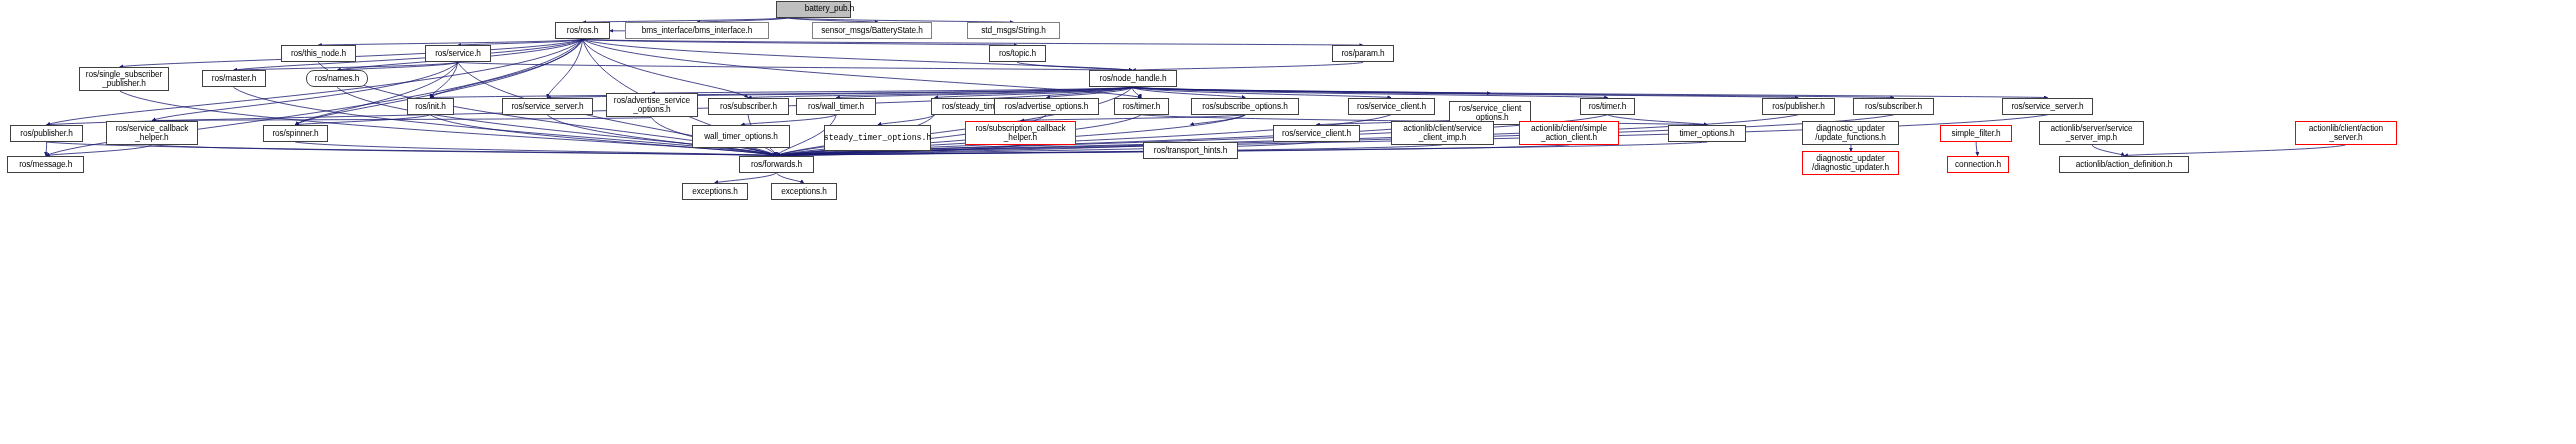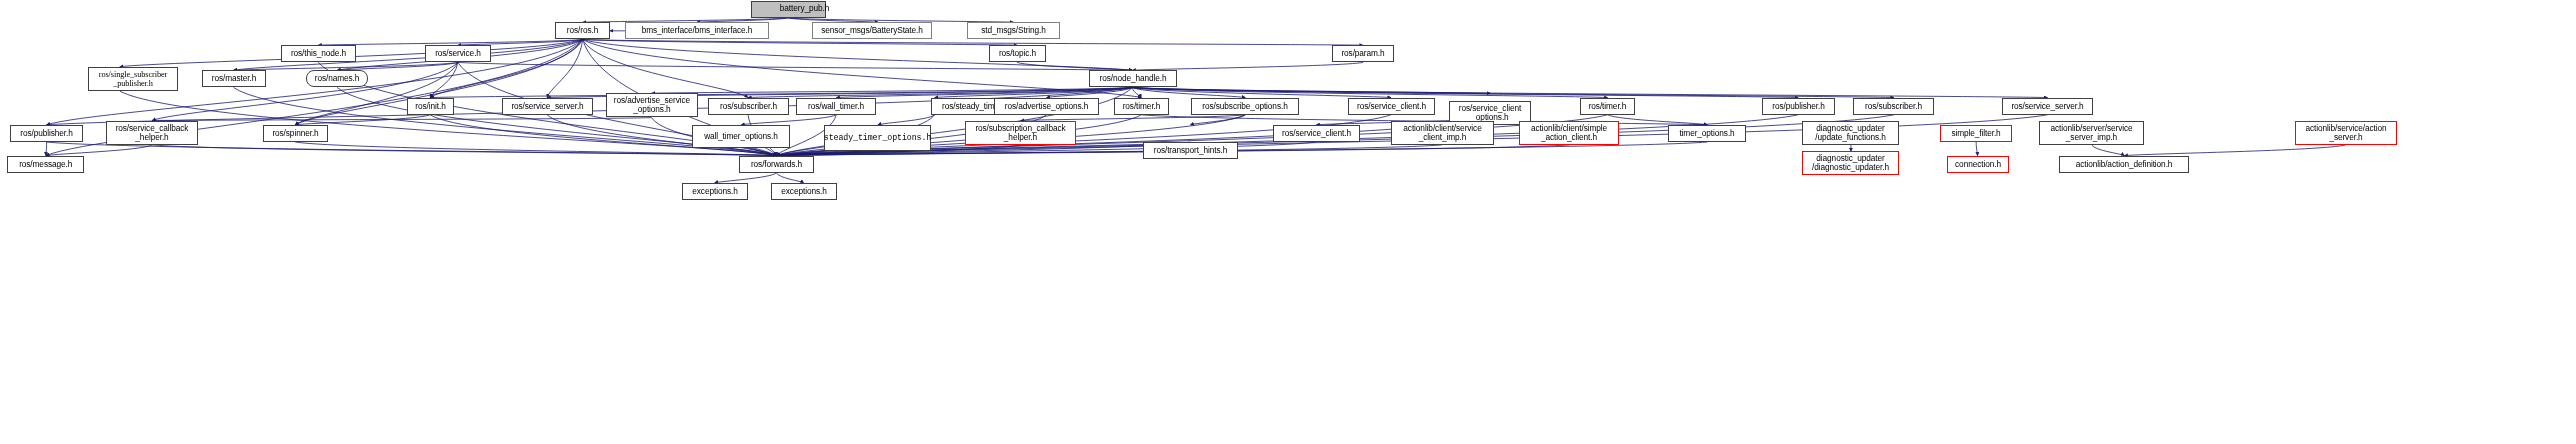--- a/index.html
+++ b/index.html
@@ -152,30 +152,30 @@
         <path d="M2379.5,198 C2249.75,208.45 1211.75,213.2 1082,217" marker-end="url(#arrow)"></path>
         <path d="M2579.5,202 C2579.5,206.95 2579.5,209.2 2579.5,211" marker-end="url(#arrow)"></path>
         <path d="M2754,198 C2754.2,208.45 2755.8,213.2 2756,217" marker-end="url(#arrow)"></path>
         <path d="M2915,202 C2919.55,210.25 2955.95,214 2960.5,217" marker-end="url(#arrow)"></path>
         <path d="M3269,202 C3238.15,210.25 2991.35,214 2960.5,217" marker-end="url(#arrow)"></path>
         <path d="M1082,241 C1073.4,248.7 1004.6,252.2 996,255" marker-end="url(#arrow)"></path>
         <path d="M1082,241 C1085.8,248.7 1116.2,252.2 1120,255" marker-end="url(#arrow)"></path>
       </g>
   </svg>
   <div id="node-layer">
-      <div class="node root" style="left: 751px; top: 0.7px; width: 75px; height: 17px; padding-left: 32px;">battery_pub.h</div>
+      <div class="node root" style="left: 776px; top: 0.7px; width: 75px; height: 17px; padding-left: 32px;">battery_pub.h</div>
       <div class="node" style="left: 555px; top: 22px; width: 55px; height: 17px;">ros/ros.h</div>
       <div class="node thin" style="left: 625px; top: 22px; width: 144px; height: 17px;">bms_interface/bms_interface.h</div>
       <div class="node thin" style="left: 812px; top: 22px; width: 120px; height: 17px;">sensor_msgs/BatteryState.h</div>
       <div class="node thin" style="left: 967px; top: 22px; width: 93px; height: 17px;">std_msgs/String.h</div>
       <div class="node" style="left: 281px; top: 45px; width: 75px; height: 17px;">ros/this_node.h</div>
       <div class="node" style="left: 425px; top: 45px; width: 66px; height: 17px;">ros/service.h</div>
       <div class="node" style="left: 989px; top: 45px; width: 57px; height: 17px;">ros/topic.h</div>
       <div class="node" style="left: 1332px; top: 45px; width: 62px; height: 17px;">ros/param.h</div>
-      <div class="node" style="left: 88px; top: 67px; width: 90px; height: 24.4px; font-family: Liberation Serif, serif;">ros/single_subscriber
+      <div class="node" style="left: 79px; top: 67px; width: 90px; height: 24.4px;">ros/single_subscriber
 _publisher.h</div>
       <div class="node" style="left: 202px; top: 70px; width: 64px; height: 17px;">ros/master.h</div>
       <div class="node" style="left: 306px; top: 70px; width: 62px; height: 17px; border-radius: 8px;">ros/names.h</div>
       <div class="node" style="left: 1089px; top: 70px; width: 88px; height: 17px;">ros/node_handle.h</div>
       <div class="node" style="left: 407px; top: 98px; width: 47px; height: 17px;">ros/init.h</div>
       <div class="node" style="left: 502px; top: 98px; width: 91px; height: 17px;">ros/service_server.h</div>
       <div class="node" style="left: 606px; top: 93px; width: 92px; height: 24.4px;">ros/advertise_service
 _options.h</div>
       <div class="node" style="left: 708px; top: 98px; width: 81px; height: 17px;">ros/subscriber.h</div>
       <div class="node" style="left: 796px; top: 98px; width: 80px; height: 17px;">ros/wall_timer.h</div>
@@ -203,21 +203,21 @@
       <div class="node" style="left: 1391px; top: 121px; width: 103px; height: 24.4px;">actionlib/client/service
 _client_imp.h</div>
       <div class="node red" style="left: 1519px; top: 121px; width: 100px; height: 24.4px;">actionlib/client/simple
 _action_client.h</div>
       <div class="node" style="left: 1668px; top: 125px; width: 78px; height: 17px;">timer_options.h</div>
       <div class="node" style="left: 1802px; top: 121px; width: 97px; height: 24.4px;">diagnostic_updater
 /update_functions.h</div>
       <div class="node red" style="left: 1940px; top: 125px; width: 72px; height: 17px;">simple_filter.h</div>
       <div class="node" style="left: 2039px; top: 121px; width: 105px; height: 24.4px;">actionlib/server/service
 _server_imp.h</div>
-      <div class="node red" style="left: 2295px; top: 121px; width: 102px; height: 24.4px;">actionlib/service/action
+      <div class="node red" style="left: 2295px; top: 121px; width: 102px; height: 24.4px;">actionlib/client/action
 _server.h</div>
       <div class="node red" style="left: 1802px; top: 151px; width: 97px; height: 24.4px;">diagnostic_updater
 /diagnostic_updater.h</div>
       <div class="node red" style="left: 1947px; top: 156px; width: 62px; height: 17px;">connection.h</div>
       <div class="node" style="left: 2059px; top: 156px; width: 130px; height: 17px;">actionlib/action_definition.h</div>
       <div class="node" style="left: 7.2px; top: 156px; width: 77px; height: 17px;">ros/message.h</div>
       <div class="node" style="left: 739px; top: 156px; width: 75px; height: 17px;">ros/forwards.h</div>
       <div class="node" style="left: 682px; top: 183px; width: 66px; height: 17px;">exceptions.h</div>
       <div class="node" style="left: 771px; top: 183px; width: 66px; height: 17px;">exceptions.h</div>
     </div>

